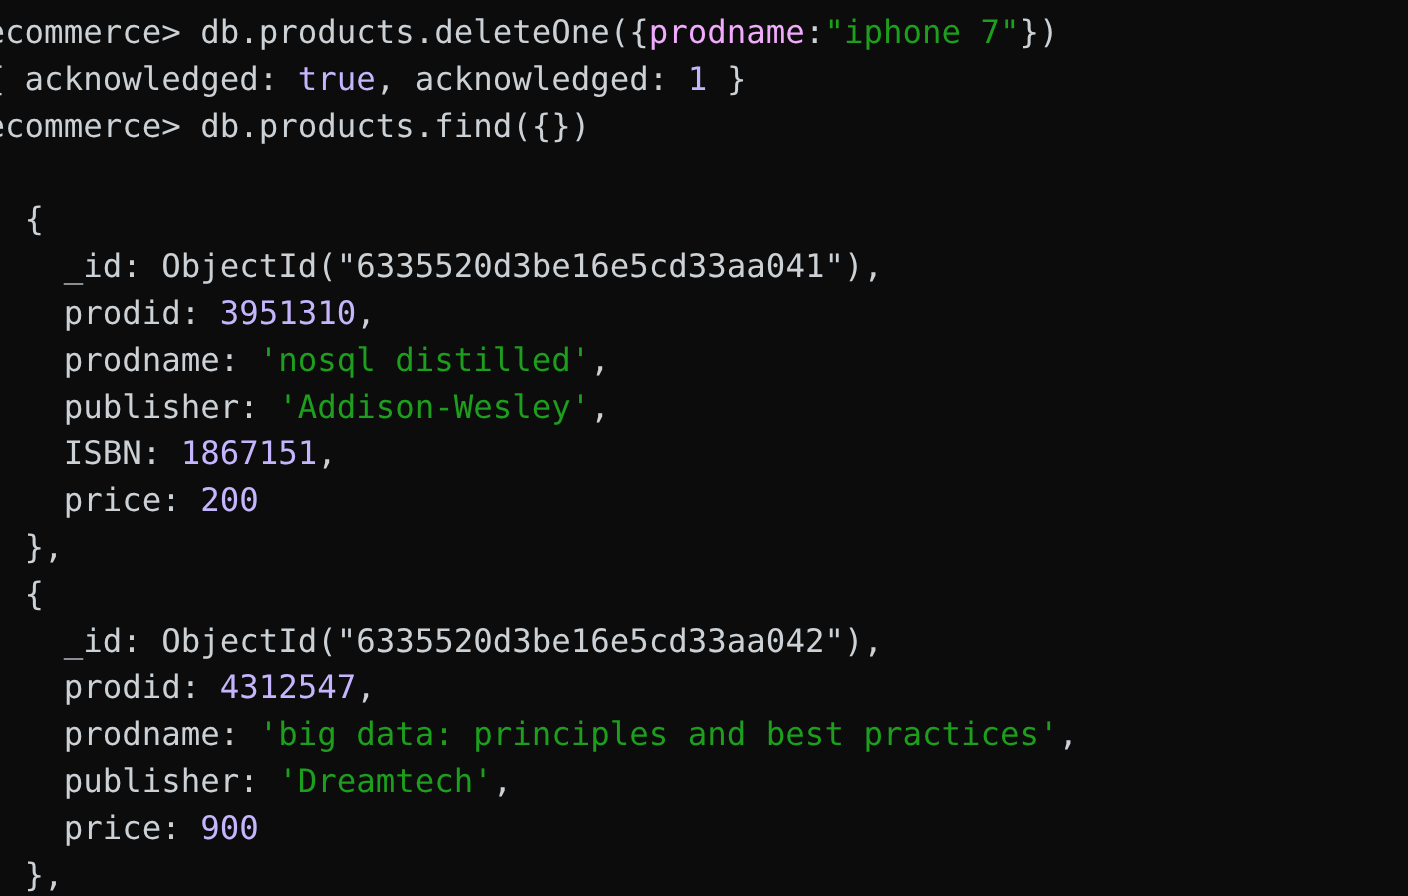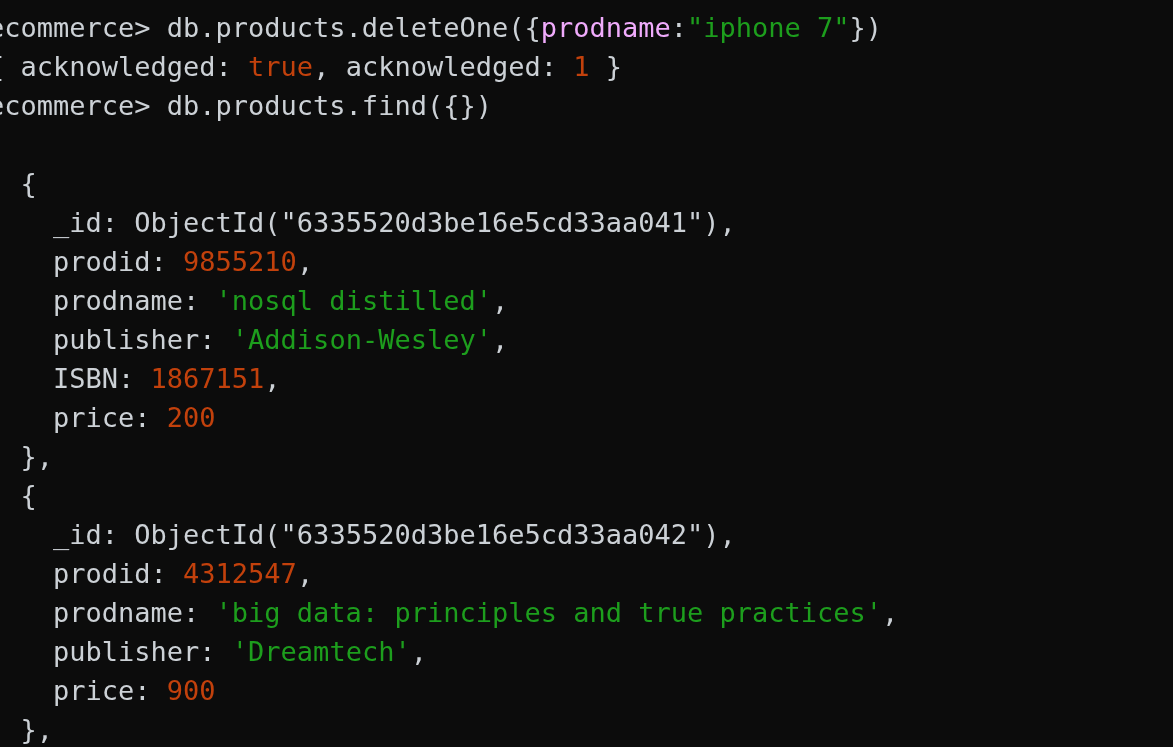--- a/index.html
+++ b/index.html
@@ -29,43 +29,43 @@
     white-space: pre;
     font-size: 27px;
     letter-spacing: 0px;
     color: #ccd1d6;
     font-family: "DejaVu Sans Mono", "Liberation Mono", monospace;
   }
   
   .line span { white-space: pre; }
 
   .tok-plain  { color: #ccd1d6; }
-  .tok-num    { color: #c2410c; text-align: right; }
+  .tok-num    { color: #c4b5fd; text-align: right; }
   .tok-str    { color: #1d9e1d; }
   .tok-key    { color: #f0abfc; }
   .tok-punct  { color: #ccd1d6; }
 </style>
 </head>
 <body>
 
 <div id="terminal">
   <div id="lines-root">
       <div class="line" style="top: 8px; left: -12px;"><span class="tok-plain">ecommerce&gt; db.products.deleteOne({</span><span class="tok-key">prodname</span><span class="tok-punct">:</span><span class="tok-str">"iphone 7"</span><span class="tok-punct">})</span></div>
       <div class="line" style="top: 47px; left: -12px;"><span class="tok-plain">{ acknowledged: </span><span class="tok-num">true</span><span class="tok-plain">, acknowledged: </span><span class="tok-num">1</span><span class="tok-plain"> }</span></div>
       <div class="line" style="top: 86px; left: -12px;"><span class="tok-plain">ecommerce&gt; db.products.find({})</span></div>
       <div class="line" style="top: 125px; left: -12px;"><span class="tok-plain">[</span></div>
       <div class="line" style="top: 164px; left: -12px;"><span class="tok-plain">  {</span></div>
       <div class="line" style="top: 203px; left: -12px;"><span class="tok-plain">    _id: ObjectId(</span><span class="tok-plain">"6335520d3be16e5cd33aa041"</span><span class="tok-plain">),</span></div>
-      <div class="line" style="top: 242px; left: -12px;"><span class="tok-plain">    prodid: </span><span class="tok-num">9855210</span><span class="tok-plain">,</span></div>
+      <div class="line" style="top: 242px; left: -12px;"><span class="tok-plain">    prodid: </span><span class="tok-num">3951310</span><span class="tok-plain">,</span></div>
       <div class="line" style="top: 281px; left: -12px;"><span class="tok-plain">    prodname: </span><span class="tok-str">'nosql distilled'</span><span class="tok-plain">,</span></div>
       <div class="line" style="top: 320px; left: -12px;"><span class="tok-plain">    publisher: </span><span class="tok-str">'Addison-Wesley'</span><span class="tok-plain">,</span></div>
       <div class="line" style="top: 359px; left: -12px;"><span class="tok-plain">    ISBN: </span><span class="tok-num">1867151</span><span class="tok-plain">,</span></div>
       <div class="line" style="top: 398px; left: -12px;"><span class="tok-plain">    price: </span><span class="tok-num">200</span></div>
       <div class="line" style="top: 437px; left: -12px;"><span class="tok-plain">  },</span></div>
       <div class="line" style="top: 476px; left: -12px;"><span class="tok-plain">  {</span></div>
       <div class="line" style="top: 515px; left: -12px;"><span class="tok-plain">    _id: ObjectId(</span><span class="tok-plain">"6335520d3be16e5cd33aa042"</span><span class="tok-plain">),</span></div>
       <div class="line" style="top: 554px; left: -12px;"><span class="tok-plain">    prodid: </span><span class="tok-num">4312547</span><span class="tok-plain">,</span></div>
-      <div class="line" style="top: 593px; left: -12px;"><span class="tok-plain">    prodname: </span><span class="tok-str">'big data: principles and true practices'</span><span class="tok-plain">,</span></div>
+      <div class="line" style="top: 593px; left: -12px;"><span class="tok-plain">    prodname: </span><span class="tok-str">'big data: principles and best practices'</span><span class="tok-plain">,</span></div>
       <div class="line" style="top: 632px; left: -12px;"><span class="tok-plain">    publisher: </span><span class="tok-str">'Dreamtech'</span><span class="tok-plain">,</span></div>
       <div class="line" style="top: 671px; left: -12px;"><span class="tok-plain">    price: </span><span class="tok-num">900</span></div>
       <div class="line" style="top: 710px; left: -12px;"><span class="tok-plain">  },</span></div>
     </div>
 </div>
 
 </body></html>

